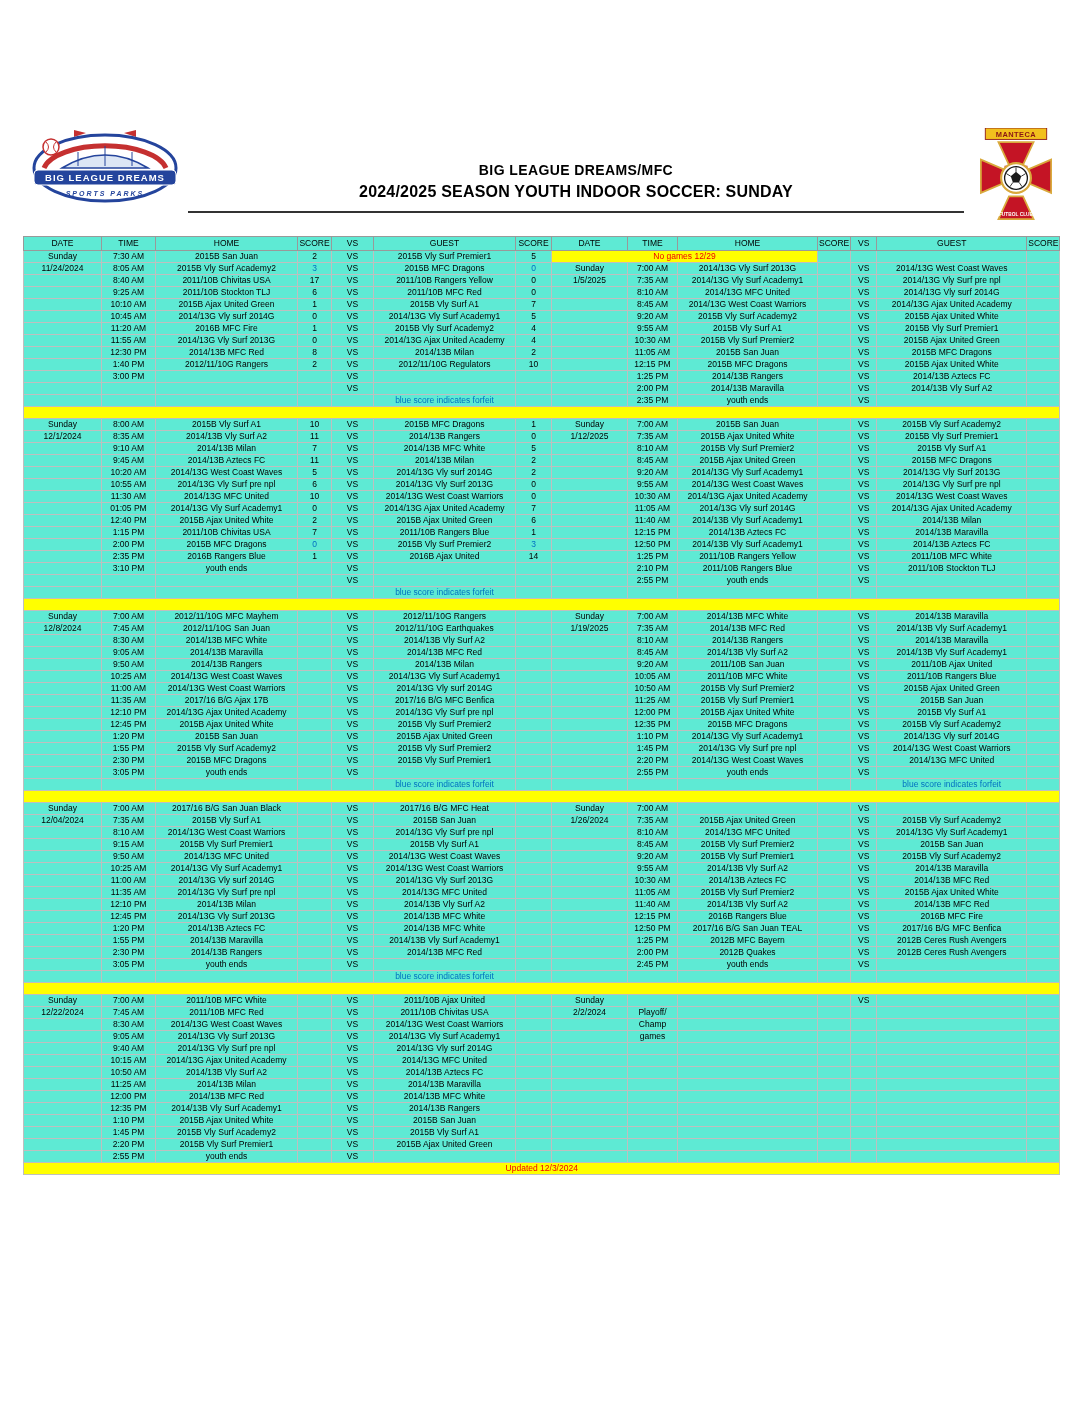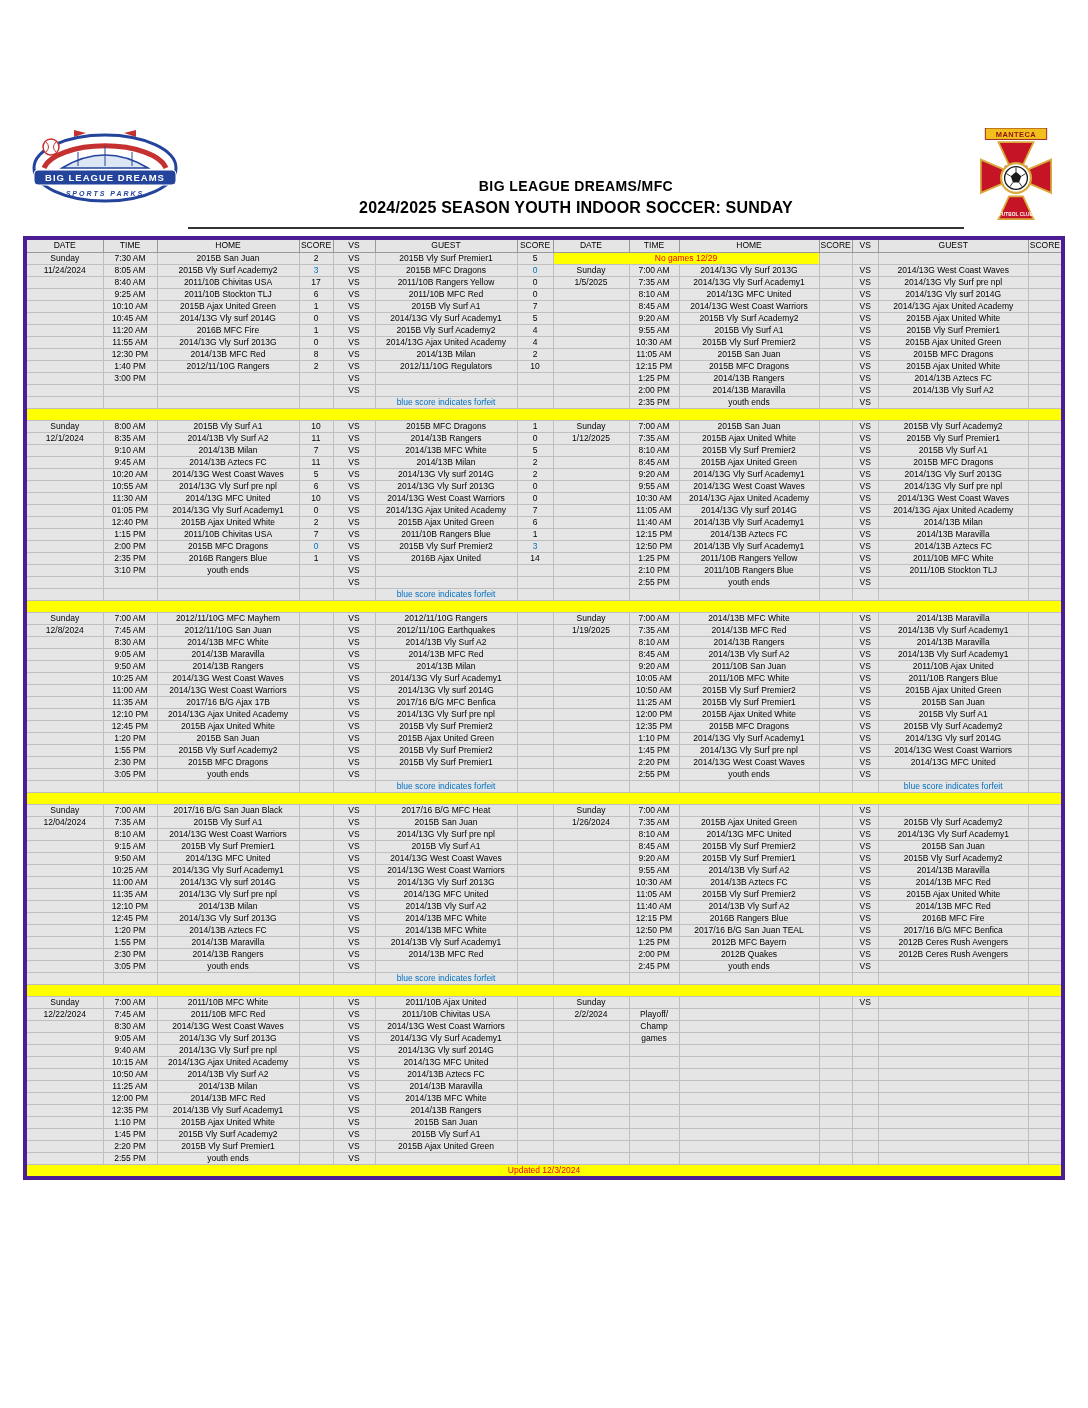--- a/index.html
+++ b/index.html
@@ -1,26 +1,26 @@
 <!DOCTYPE html>
 <html style="--hl: #ffff00; --alert: #ee0000; --forfeit: #0070c0;"><head>
 <meta charset="utf-8">
 <style>
   :root{ --hl:#ffff00; --alert:#ee0000; --forfeit:#0070c0; }
   *{ box-sizing:border-box; }
   body{ margin:0; background:#ffffff; font-family:"Liberation Sans", sans-serif; color:#000; }
   .page{ position:relative; width:1088px; height:1408px; background:#fff; overflow:hidden; }
 
   .hdr{ position:absolute; top:128px; left:30px; width:1030px; display:flex; align-items:flex-start; gap:8px; }
-  .titles{ flex:1; margin-top:50px; text-align:center; border-bottom:2px solid #333; padding-bottom:10px; }
+  .titles{ flex:1; margin-top:34px; text-align:center; border-bottom:2px solid #333; padding-bottom:10px; }
   .t1{ font-size:14px; font-weight:bold; letter-spacing:.4px; }
   .t2{ font-size:16px; font-weight:bold; margin-top:5px; letter-spacing:.2px; }
 
   #schedule-table{ position:absolute; top:236px; left:23px; border-collapse:collapse;
-                   table-layout:fixed; border:4px solid #4c1d95; background:#e5e5e5; }
+                   table-layout:fixed; border:1px solid #4c1d95; background:#5eead4; }
   #schedule-table th, #schedule-table td{
       border:1px solid #bfbfbf; font-size:8.5px; height:12px; line-height:11px;
       padding:0 1px; text-align:center; white-space:nowrap; overflow:hidden; font-weight:normal; }
   #schedule-table th{ height:14px; border-color:#999; }
   td.blue{ color:var(--forfeit); font-weight:bold; }
   td.note{ color:var(--forfeit); font-weight:bold; }
   td.pre{ background:var(--hl); color:var(--alert); font-weight:bold; text-align:left; font-size:9px; }
   td.boldt{ font-weight:bold; }
   td.sepcell{ background:var(--hl); height:10px; border-color:#999; }
   td.upd{ color:var(--alert); font-weight:bold; text-align:left; font-size:9.5px; height:14px; padding-left:2px; }

